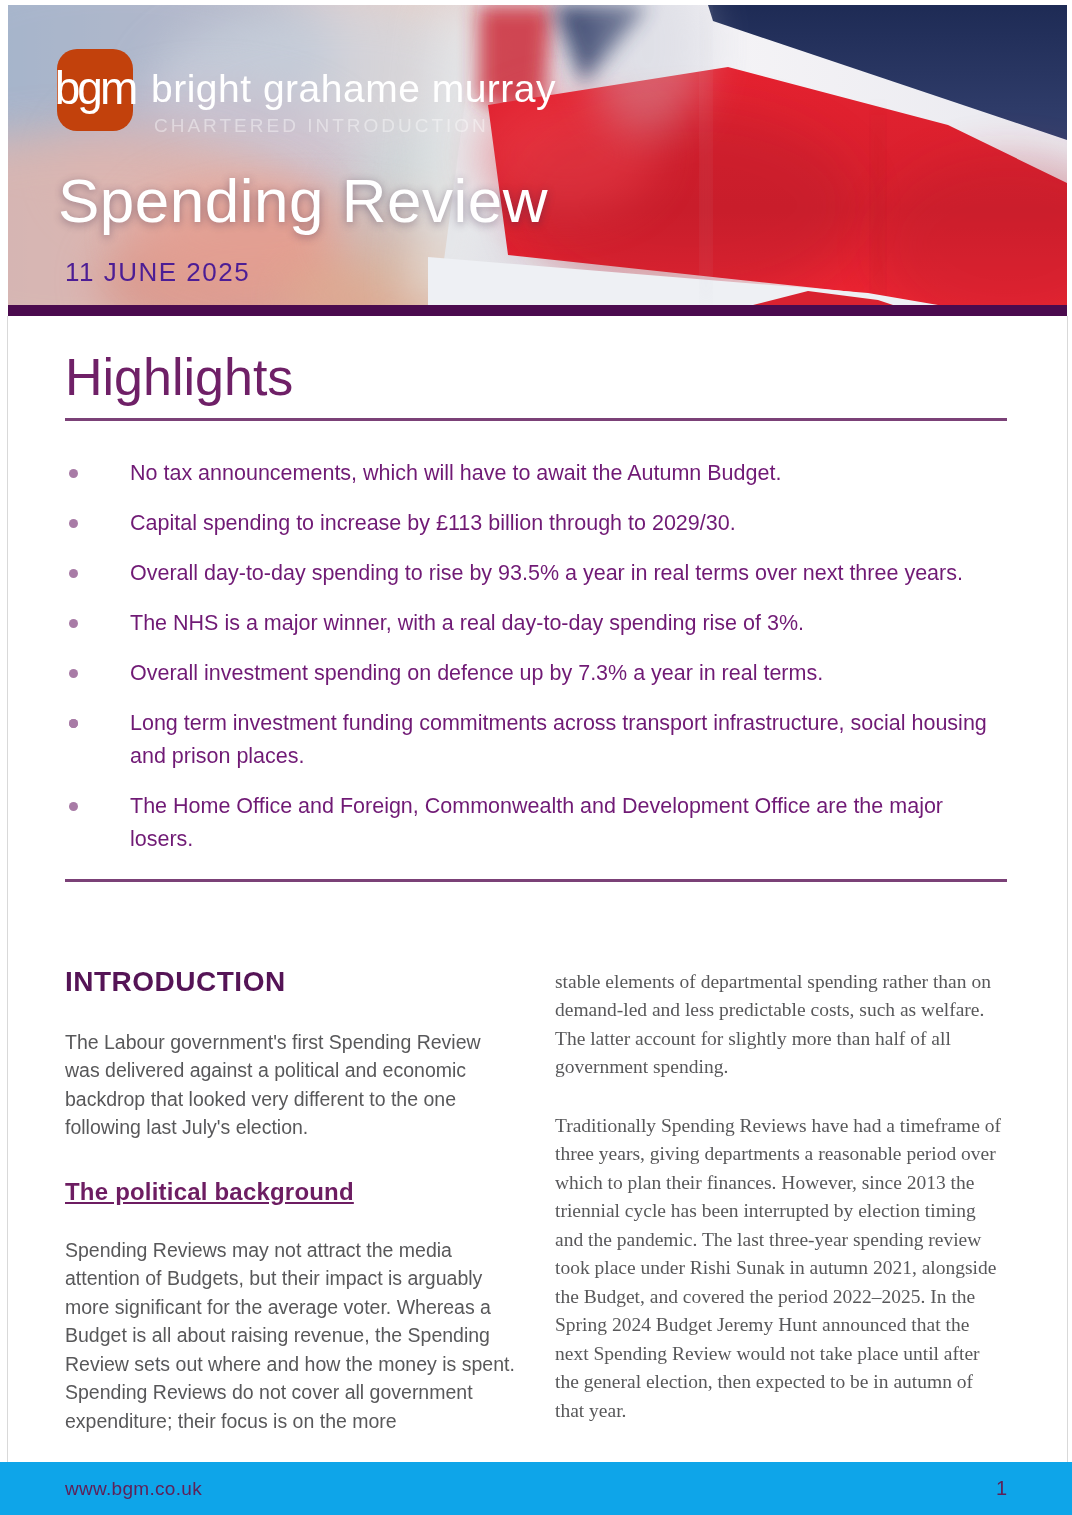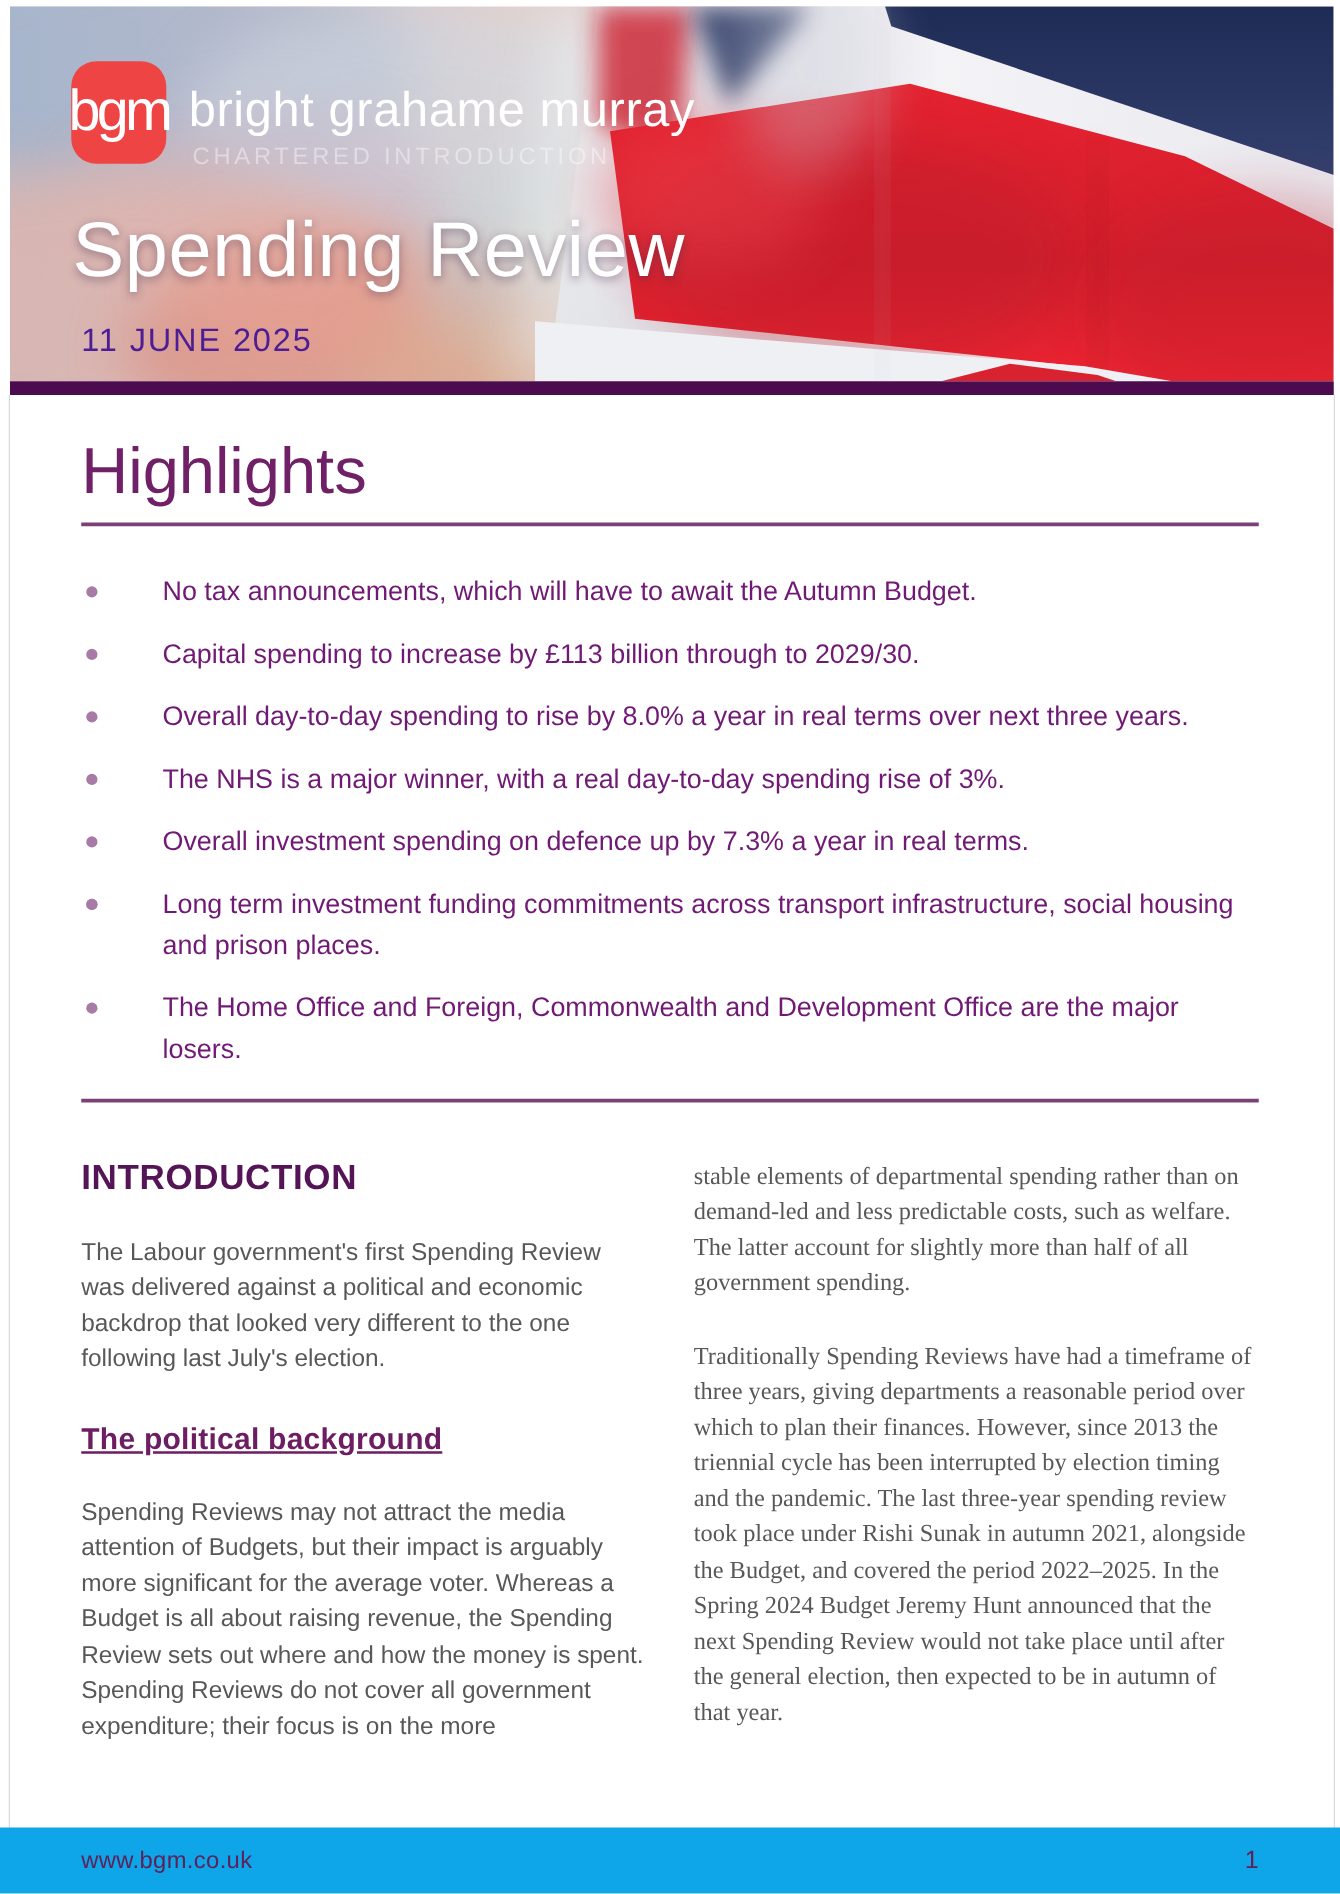--- a/index.html
+++ b/index.html
@@ -10,21 +10,21 @@
   
   .edge{position:absolute;top:316px;bottom:53px;width:1px;background:#d9d9d9;}
   .edge.left{left:7px;}
   .edge.right{left:1067px;}
 
   
   .hero{position:absolute;left:8px;top:5px;width:1059px;height:300px;overflow:hidden;}
   .hero-bg{position:absolute;left:0;top:0;width:100%;height:100%;display:block;}
   .logo{
     position:absolute;left:49px;top:44px;width:76px;height:82px;border-radius:20px;
-    background:#ef4444;color:#ffffff;display:flex;align-items:center;justify-content:center;
+    background:#c2410c;color:#ffffff;display:flex;align-items:center;justify-content:center;
     font-size:46px;font-weight:300;letter-spacing:-3px;padding-bottom:4px;box-sizing:border-box;
   }
   .brand-name{
     position:absolute;left:143px;top:62px;color:#ffffff;font-size:39px;font-weight:300;letter-spacing:0.5px;
   }
   .brand-sub{
     position:absolute;left:146px;top:110px;color:rgba(255,255,255,0.42);font-size:19px;
     font-weight:400;letter-spacing:3px;
   }
   .doc-title{
@@ -46,21 +46,21 @@
   .bullets li{
     position:relative;padding-left:65px;margin:0 0 17px 0;
     font-size:21.5px;line-height:33px;color:#701a75;
   }
   .bullets li .dot{
     position:absolute;left:4px;top:12px;width:9px;height:9px;border-radius:50%;background:#a87ba6;
   }
   .rule.bottom{margin-top:23px;}
 
   .intro{display:flex;gap:38px;margin-top:44px;}
-  .col{flex:1;}
+  .col{flex:1;margin-top:40px;}
   .col.left{max-width:452px;}
   .intro h3{
     margin:0;font-size:28px;font-weight:700;color:#551456;letter-spacing:0.5px;
   }
   .intro h4{
     margin:36px 0 0 0;font-size:24px;font-weight:700;color:#6d1d62;letter-spacing:0.2px;text-decoration:underline;
   }
   .intro p{
     margin:30px 0 0 0;font-size:19.5px;line-height:28.5px;color:#58585a;
   }
@@ -152,21 +152,21 @@
 
   <div class="accent-bar"></div>
 
   <main>
     <section>
       <h2 class="hl-heading">Highlights</h2>
       <hr class="rule">
       <ul class="bullets">
         <li><span class="dot"></span><span>No tax announcements, which will have to await the Autumn Budget.</span></li>
         <li><span class="dot"></span><span>Capital spending to increase by £113 billion through to 2029/30.</span></li>
-        <li><span class="dot"></span><span>Overall day-to-day spending to rise by 8.0% a year in real terms over next three years.</span></li>
+        <li><span class="dot"></span><span>Overall day-to-day spending to rise by 93.5% a year in real terms over next three years.</span></li>
         <li><span class="dot"></span><span>The NHS is a major winner, with a real day-to-day spending rise of 3%.</span></li>
         <li><span class="dot"></span><span>Overall investment spending on defence up by 7.3% a year in real terms.</span></li>
         <li><span class="dot"></span></li>
         <li><span class="dot"></span><span>Long term investment funding commitments across transport infrastructure, social housing and prison places.</span></li>
         <li><span class="dot"></span><span>The Home Office and Foreign, Commonwealth and Development Office are the major losers.</span></li>
       </ul>
       <hr class="rule bottom">
     </section>
 
     <section class="intro">

